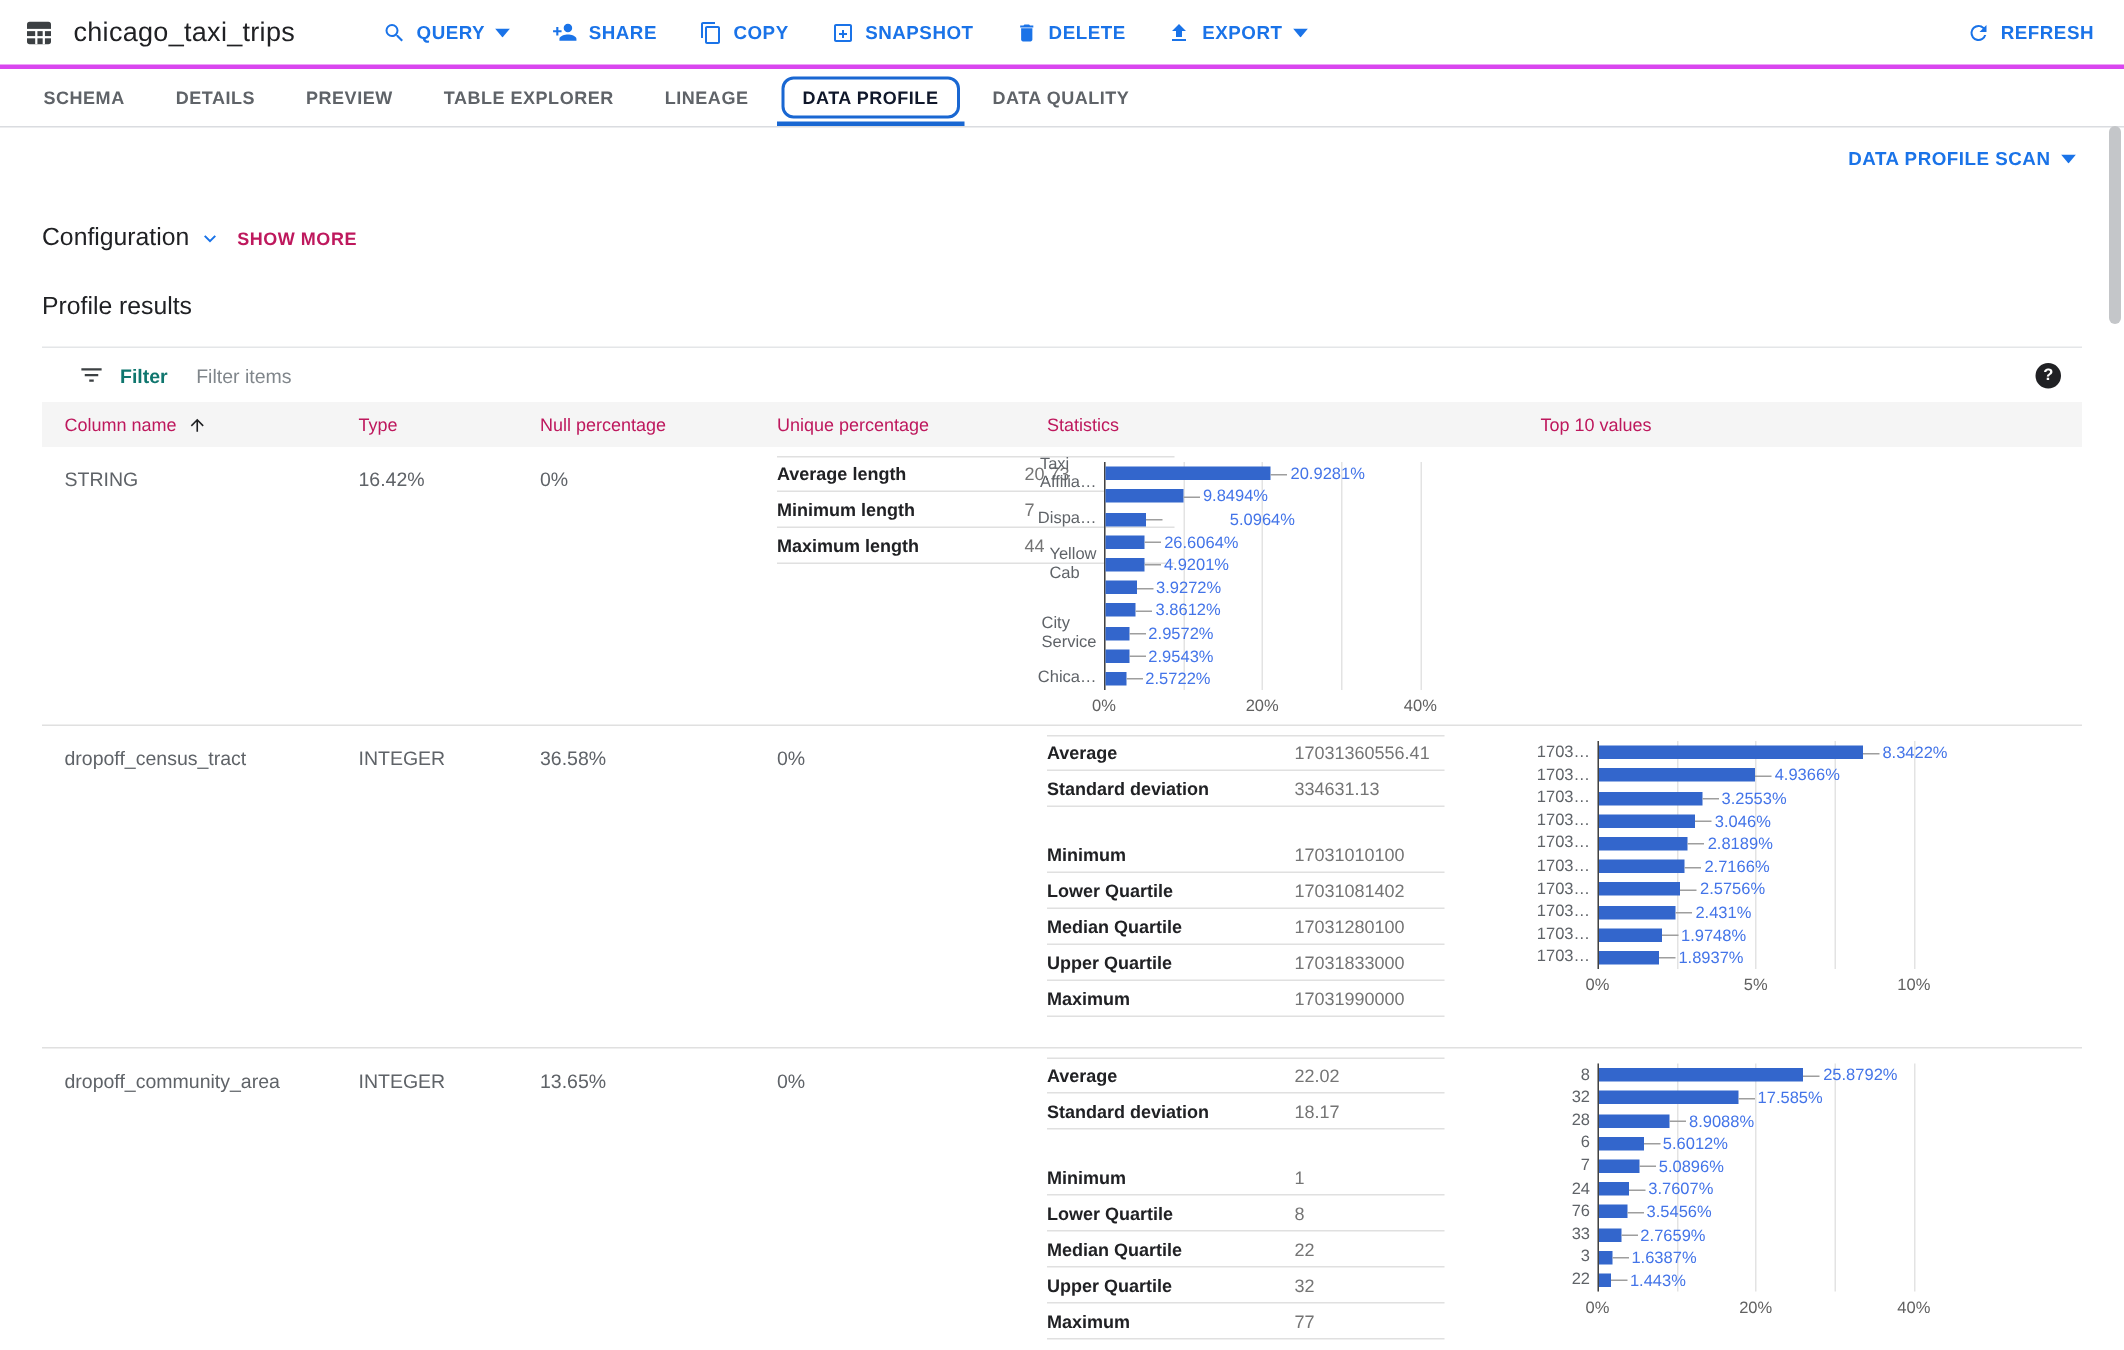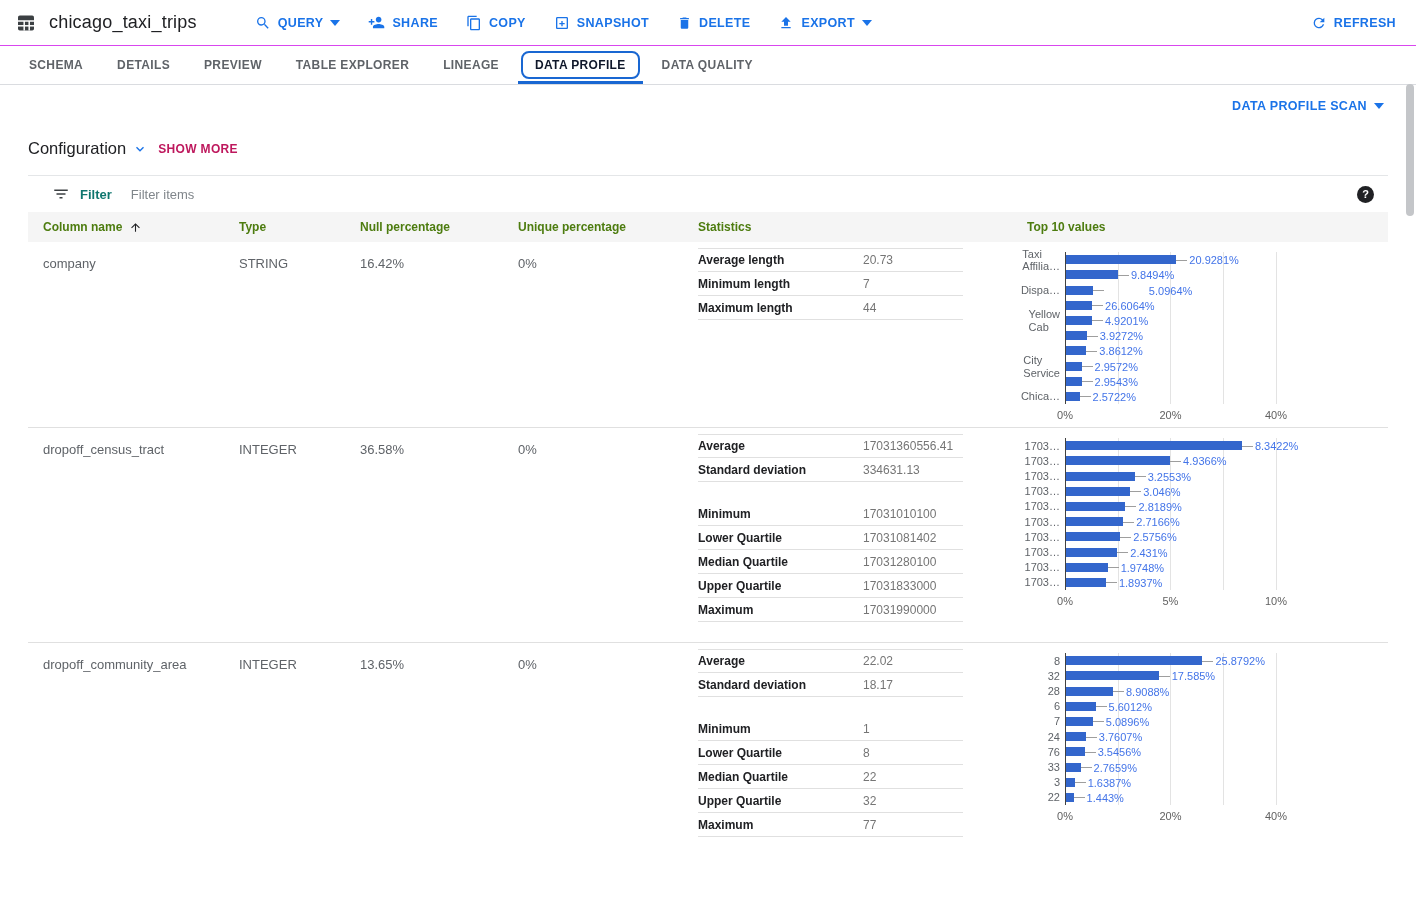--- a/index.html
+++ b/index.html
@@ -4,21 +4,21 @@
 <style>
   * { box-sizing: border-box; }
   html,body { margin:0; padding:0; }
   body {
     width:1416px; height:900px; overflow:hidden; background:#fff;
     font-family:"Liberation Sans", sans-serif; color:#202124;
   }
   .icon svg { display:block; }
 
   
-  .topbar { display:flex; align-items:center; height:46px; border-bottom:1px solid #d946ef; padding:0 16px; background:#fff; }
+  .topbar { display:flex; align-items:center; height:46px; border-bottom:3px solid #d946ef; padding:0 16px; background:#fff; }
   .title-group { display:flex; align-items:center; gap:13px; }
   .page-title { font-size:18px; font-weight:normal; color:#202124; margin:0; letter-spacing:.2px; }
   .toolbar { display:flex; align-items:center; margin-left:44px; }
   .tb-btn, .refresh-btn, .scan-btn {
     display:flex; align-items:center; gap:7px; background:none; border:none; cursor:pointer;
     color:#1a73e8; font-family:inherit; font-size:12.5px; font-weight:bold; letter-spacing:.35px; padding:8px 14px;
   }
   .refresh-btn { margin-left:auto; padding-right:4px; }
 
   
@@ -26,36 +26,36 @@
   .tab { position:relative; display:flex; align-items:center; height:100%; padding:0 17px; font-size:12px; font-weight:bold;
          letter-spacing:.35px; color:#5f6368; cursor:pointer; white-space:nowrap; }
   .tab.active { color:#0f172a; padding:0 5px; }
   .tab.active .tab-inner { border:2px solid #1967d2; border-radius:8px; padding:5px 12px; }
   .tab.active::after { content:""; position:absolute; left:2px; right:2px; bottom:0; height:3px; background:#1967d2; }
 
   
   main { padding:0 28px; }
   .scan-row { display:flex; justify-content:flex-end; align-items:center; height:42px; }
   .scan-btn { padding:6px 4px; }
-  .config-row { display:flex; align-items:center; gap:7px; margin-top:12px; }
+  .config-row { display:flex; align-items:center; gap:7px; margin-top:22px; }
   .section-title { font-size:16.5px; font-weight:normal; color:#202124; margin:0; }
   .show-more { color:#be185d; font-size:12px; font-weight:bold; letter-spacing:.35px; background:none; border:none; cursor:pointer; font-family:inherit; padding:2px 4px; }
   .profile-title { margin:27px 0 0; }
 
   
   .card { margin-top:17px; border-top:1px solid #e4e6e8; }
   .filter-row { display:flex; align-items:center; height:36px; padding:0 14px 0 24px; }
   .filter-label { font-size:13px; font-weight:bold; color:#0f766e; margin-left:10px; }
   .filter-input { flex:1; border:0; outline:0; font:13px "Liberation Sans", sans-serif; margin-left:17px; color:#202124; background:transparent; }
   .filter-input::placeholder { color:#80868b; }
   .help { margin-left:auto; width:17px; height:17px; border-radius:50%; background:#202124; color:#fff; font-size:11px; font-weight:bold;
           display:flex; align-items:center; justify-content:center; border:none; cursor:pointer; font-family:inherit; }
 
   .thead, .trow { display:grid; grid-template-columns:196px 121px 158px 180px 329px 1fr; padding-left:15px; }
-  .thead { align-items:center; height:30px; background:#f5f5f5; font-size:12px; font-weight:bold; color:#4d7c0f; }
+  .thead { align-items:center; height:30px; background:#f5f5f5; font-size:12px; font-weight:normal; color:#be185d; }
   .th { display:flex; align-items:center; gap:7px; }
   .trow { border-bottom:1px solid #e0e0e0; }
   .trow:last-child { border-bottom:none; }
   .cell { font-size:13px; color:#5f6368; padding-top:14px; }
   .stats-cell, .chart-cell { padding-top:0; }
 
   
   .stats { width:265px; margin:6px 0 20px; font-size:12px; }
   .stats-group + .stats-group { margin-top:20px; }
   .stats-group:first-child .stat-row:first-child { border-top:1px solid #e0e0e0; }
@@ -209,20 +209,21 @@
     <div class="config-row">
       <h2 class="section-title">Configuration</h2>
       <span class="icon">
           <svg width="14" height="14" viewBox="0 0 24 24" fill="none" stroke="#1a73e8" stroke-width="2.4">
             <path d="M6 9l6 6 6-6"></path>
           </svg>
         </span>
       <button class="show-more">SHOW MORE</button>
     </div>
 
+    <h2 class="section-title profile-title">Profile results</h2>
 
     <section class="card">
       <div class="filter-row">
         <span class="icon">
             <svg width="18" height="18" viewBox="0 0 24 24" fill="#3c4043">
               <path d="M3 6h18v2H3zM6 11h12v2H6zM10 16h4v2h-4z"></path>
             </svg>
           </span>
         <span class="filter-label">Filter</span>
         <input class="filter-input" placeholder="Filter items" style="">
@@ -248,21 +249,20 @@
           </div>
           <div class="th">
             <span>Statistics</span>
           </div>
           <div class="th">
             <span>Top 10 values</span>
           </div>
         </div>
       <div id="rows">
           <div class="trow">
-            <div class="cell">company</div>
             <div class="cell">STRING</div>
             <div class="cell">16.42%</div>
             <div class="cell">0%</div>
             <div class="cell stats-cell">
               <div class="stats">
                 <div class="stats-group">
                   <div class="stat-row">
                     <span class="stat-label">Average length</span>
                     <span class="stat-value">20.73</span>
                   </div>

